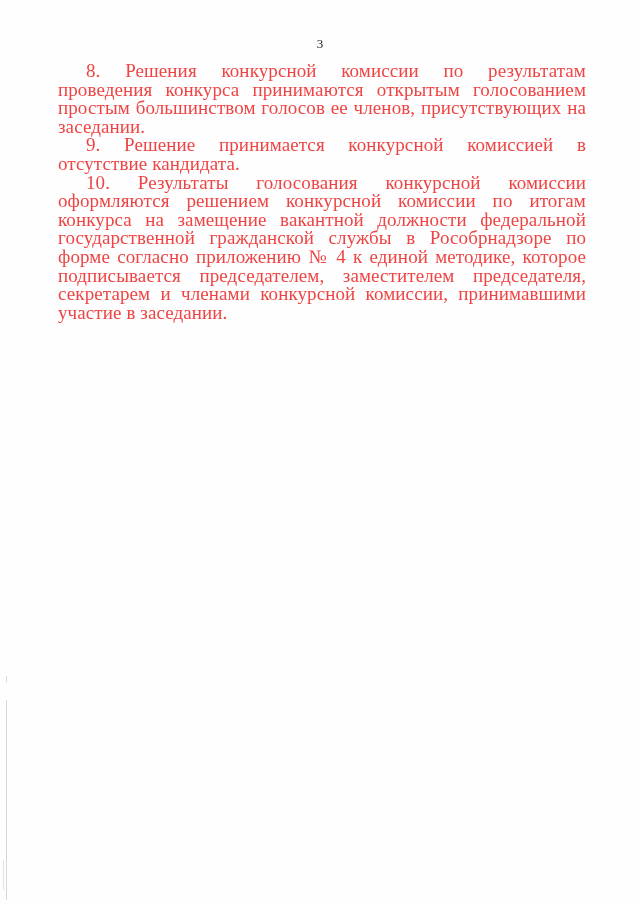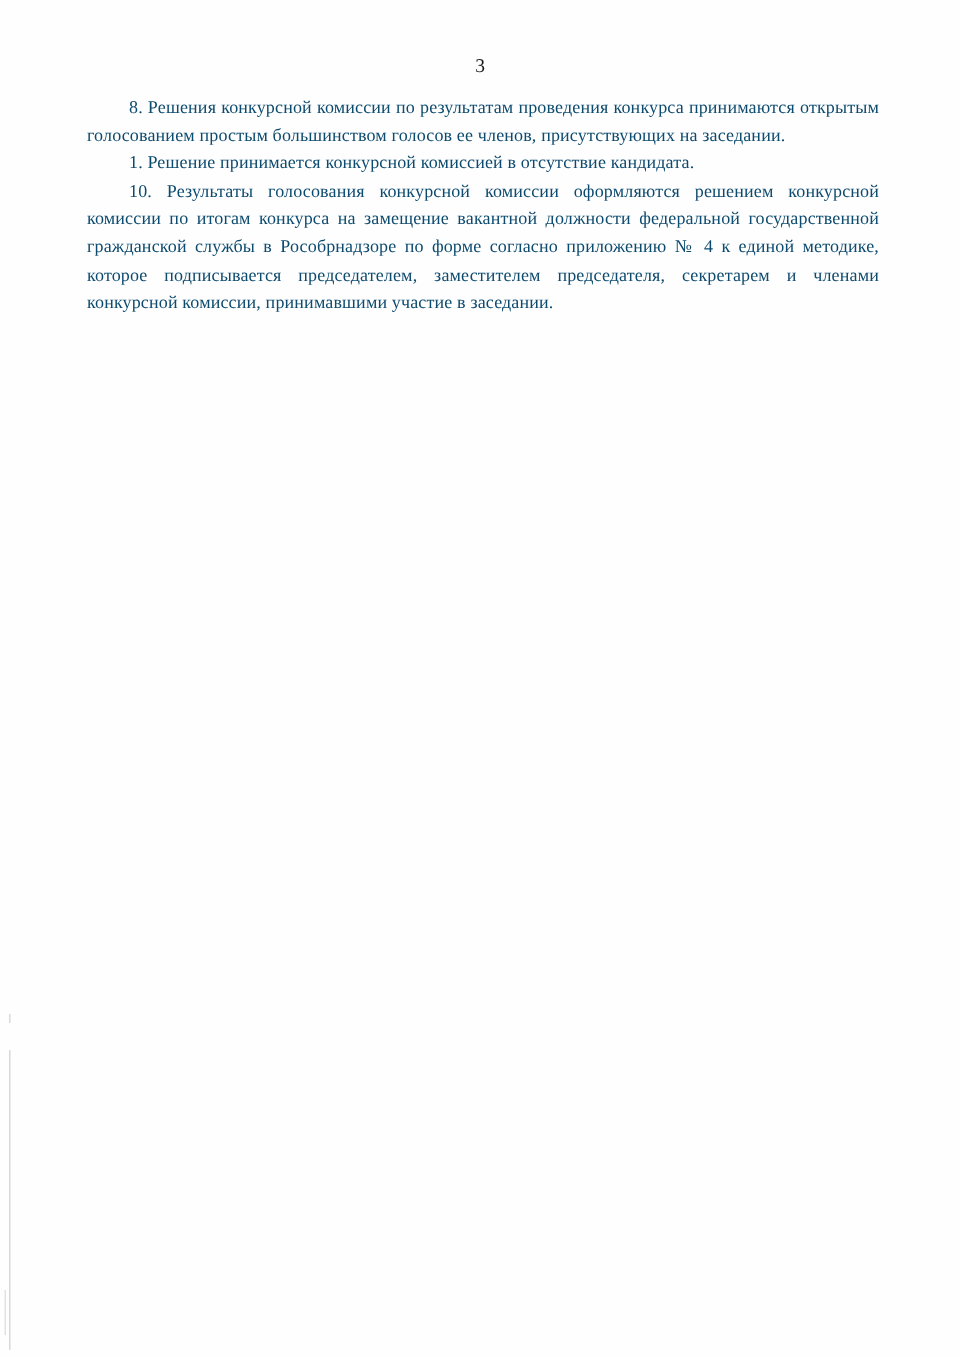--- a/index.html
+++ b/index.html
@@ -35,23 +35,23 @@
   .content {
     position: absolute;
     top: 62px;
     left: 58px;
     width: 528px;
   }
   p.para {
     margin: 0 0 0 0;
     text-indent: 28px;
     text-align: justify;
-    font-size: 12px;
+    font-size: 19px;
     line-height: 18.6px;
-    color: #0c4a6e;
+    color: #ef4444;
     letter-spacing: 0.1px;
     -webkit-hyphens: none;
     hyphens: none;
   }
   
   .edge-mark {
     position: absolute;
     background: #d8d8d8;
   }
   .edge-mark.m1 { left: 6px; top: 676px; width: 1px; height: 6px; }
@@ -60,21 +60,21 @@
 </style>
 </head>
 <body>
 
 <div class="page">
 
   <div class="page-number">3</div>
 
   <div class="content">
     <p class="para">8. Решения конкурсной комиссии по результатам проведения конкурса принимаются открытым голосованием простым большинством голосов ее членов, присутствующих на заседании.</p>
-    <p class="para">1. Решение принимается конкурсной комиссией в отсутствие кандидата.</p>
+    <p class="para">9. Решение принимается конкурсной комиссией в отсутствие кандидата.</p>
     <p class="para">10. Результаты голосования конкурсной комиссии оформляются решением конкурсной комиссии по итогам конкурса на замещение вакантной должности федеральной государственной гражданской службы в Рособрнадзоре по форме согласно приложению № 4 к единой методике, которое подписывается председателем, заместителем председателя, секретарем и членами конкурсной комиссии, принимавшими участие в заседании.</p>
   </div>
 
   <div class="edge-mark m1"></div>
   <div class="edge-mark m2"></div>
   <div class="edge-mark m3"></div>
 
 </div>
 
 </body></html>

